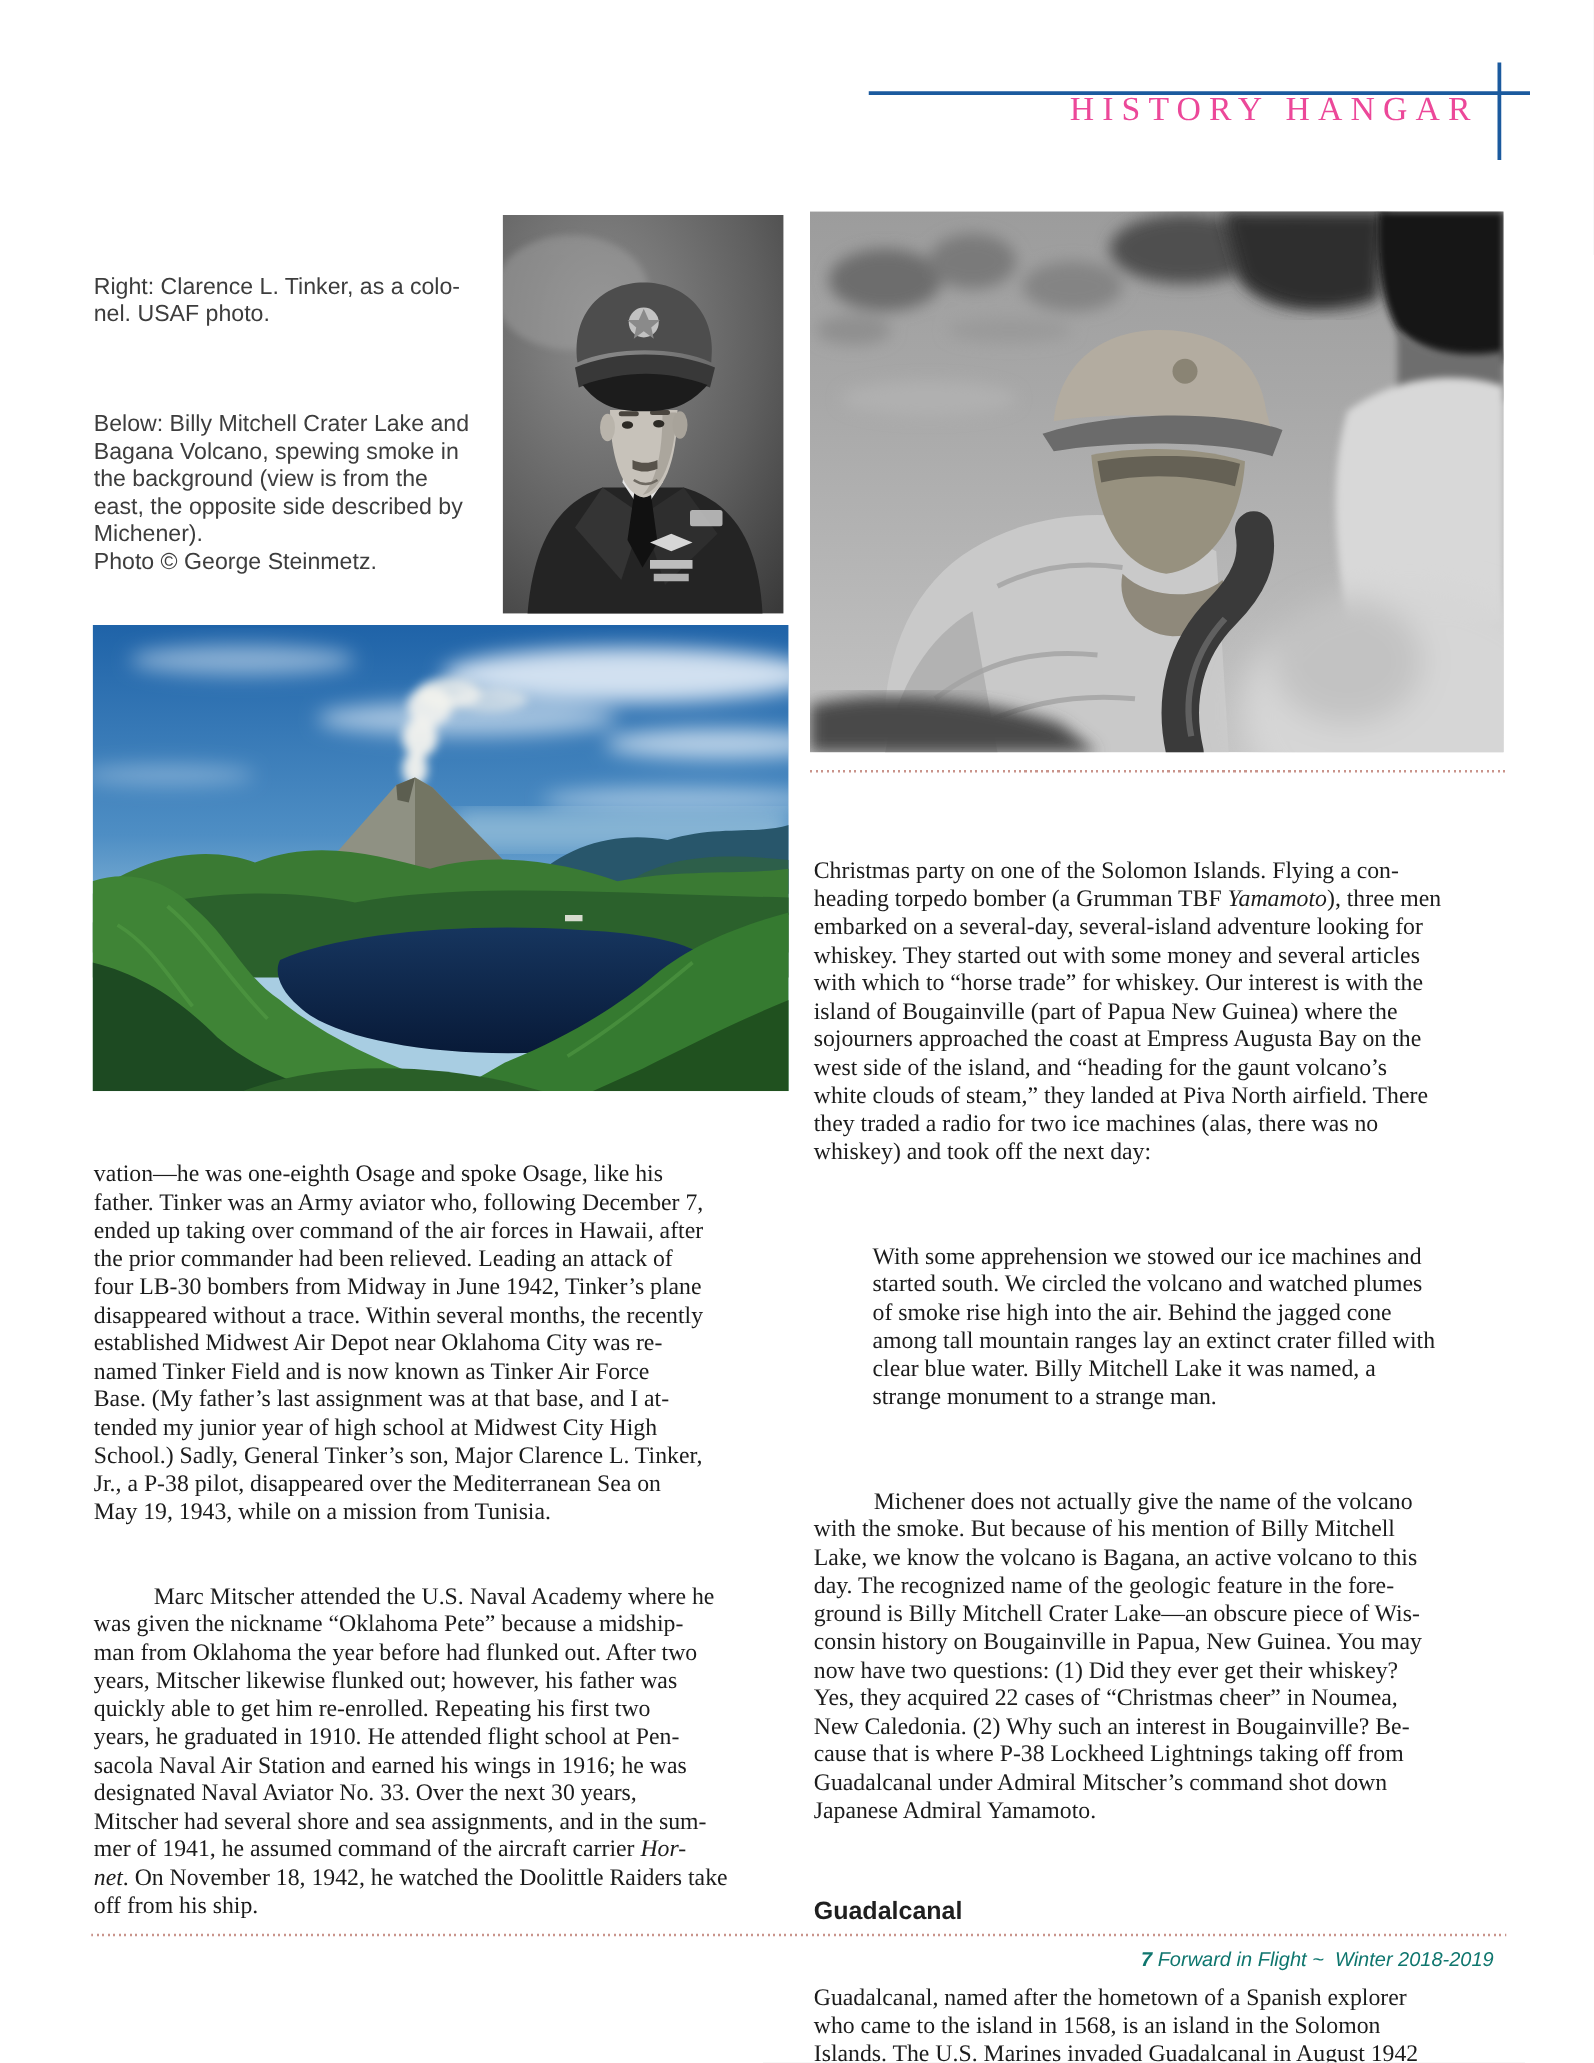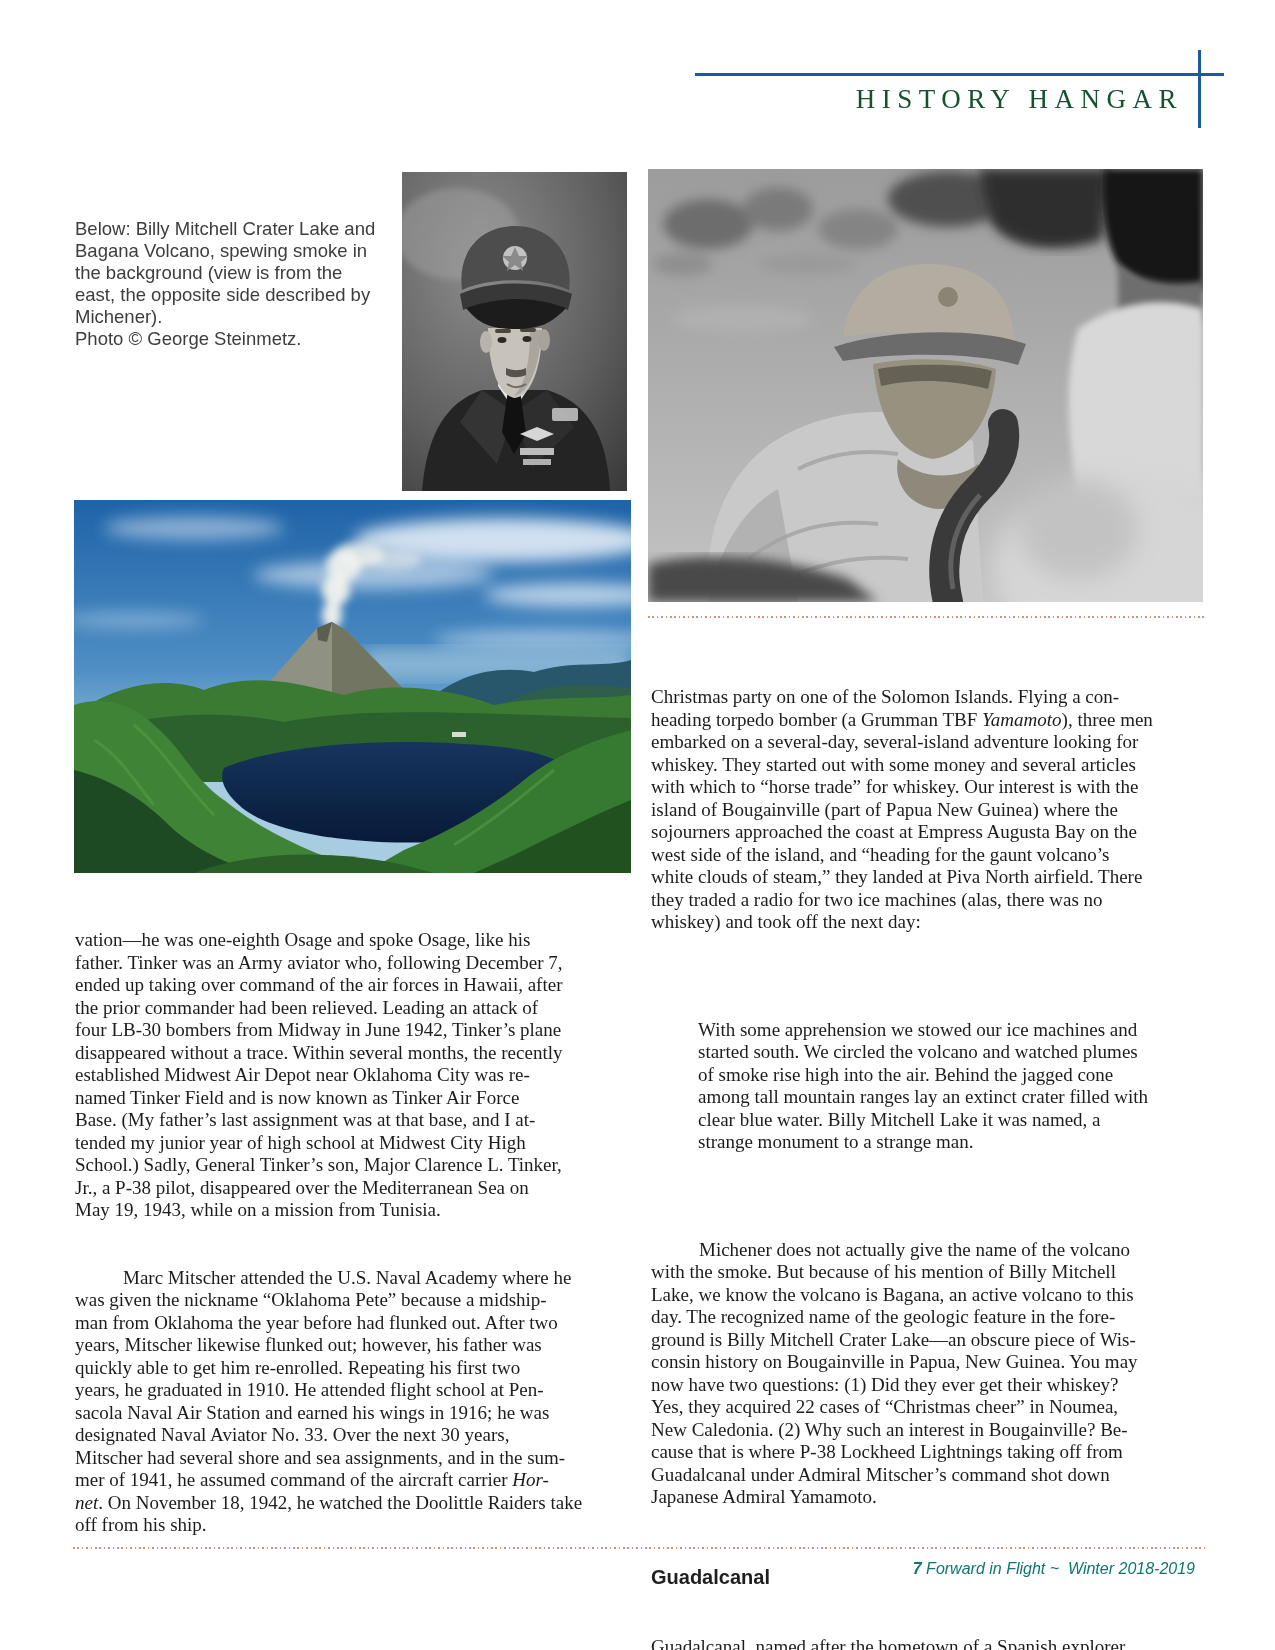--- a/index.html
+++ b/index.html
@@ -6,23 +6,23 @@
   body{background:#e9e9e9;}
   .page{
     position:relative;width:1275px;height:1650px;background:#ffffff;
     margin:0 auto;overflow:hidden;
     font-family:"Liberation Serif", serif;color:#1c1c1c;
   }
   
   .rule-blue-h{position:absolute;left:695px;top:73px;width:529px;height:3px;background:var(--accent-blue);}
   .rule-blue-v{position:absolute;left:1198px;top:50px;width:3px;height:78px;background:var(--accent-blue);}
   .masthead{
-    position:absolute;top:84px;right:92px;
+    position:absolute;top:72px;right:92px;
     font-family:"Liberation Serif", serif;font-size:27px;letter-spacing:6.5px;
-    color:#14532d;white-space:pre;
+    color:#ec4899;white-space:pre;
   }
   
   .caption{
     position:absolute;left:75px;top:174px;width:330px;
     font-family:"Liberation Sans", sans-serif;font-size:18.5px;line-height:22px;
     color:#3d3d3d;white-space:pre;
   }
   .caption p{margin:0 0 22px 0;}
   .caption p:last-child{margin-bottom:0;}
   
@@ -45,39 +45,41 @@
   }
   .col-left{left:75px;top:884px;}
   .col-right{left:651px;top:641px;}
   .col p{margin:0;}
   .col p.indent{text-indent:48px;}
   .col h3{
     font-family:"Liberation Sans", sans-serif;font-size:20px;line-height:24px;
     color:#1f1f1f;margin:14px 0 2px 0;
   }
   .col-right h3{margin:11px 0 2px 0;}
-  .col blockquote{margin:40px 0;padding:0 0 0 47px;font-family:Liberation Serif, serif;}
+  .col blockquote{margin:16px 0;padding:0 0 0 47px;font-family:Liberation Serif, serif;}
   
   .folio{
     position:absolute;top:1560px;right:80px;
     font-family:"Liberation Sans", sans-serif;font-size:16px;font-style:italic;
     color:#0f766e;white-space:pre;
   }
   .folio .pagenum{font-weight:bold;}
 </style>
 </head>
 <body>
 
 <div class="page">
 
   <div class="rule-blue-h"></div>
   <div class="rule-blue-v"></div>
   <div class="masthead">HISTORY HANGAR</div>
 
   <div class="caption">
+    <p>Right: Clarence L. Tinker, as a colo-
+nel. USAF photo.</p>
     <p>Below: Billy Mitchell Crater Lake and
 Bagana Volcano, spewing smoke in
 the background (view is from the
 east, the opposite side described by
 Michener).
 Photo © George Steinmetz.</p>
   </div>
 
   <div class="photo photo-tinker" role="img" aria-label="Black-and-white portrait of Clarence L. Tinker as a colonel">
     <svg viewBox="0 0 225 319" width="225" height="319">

